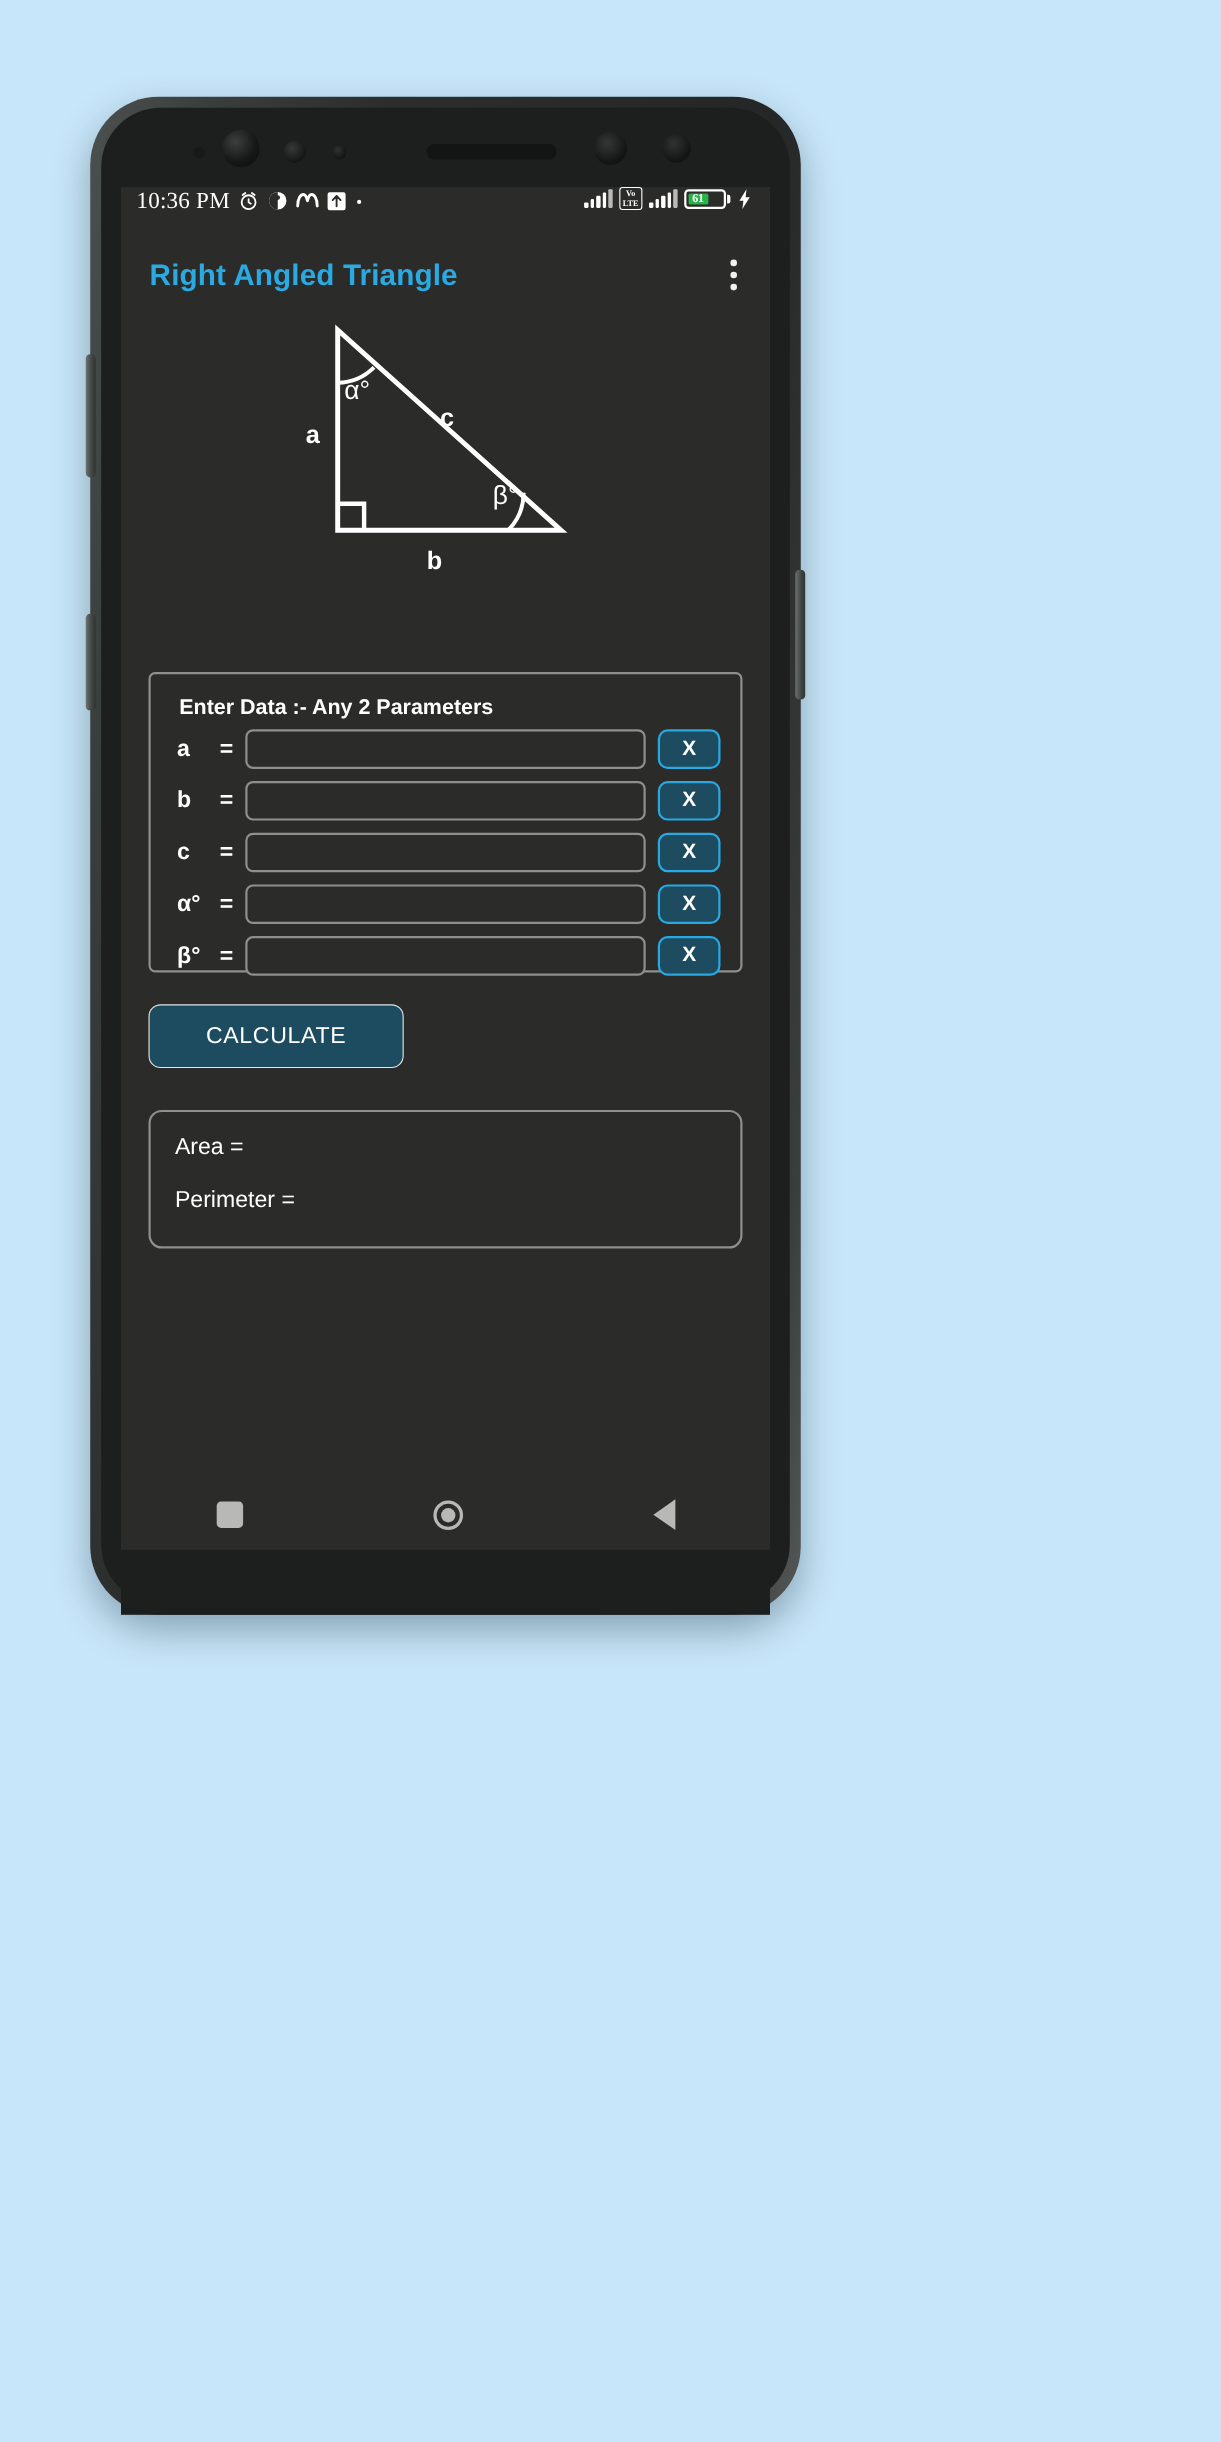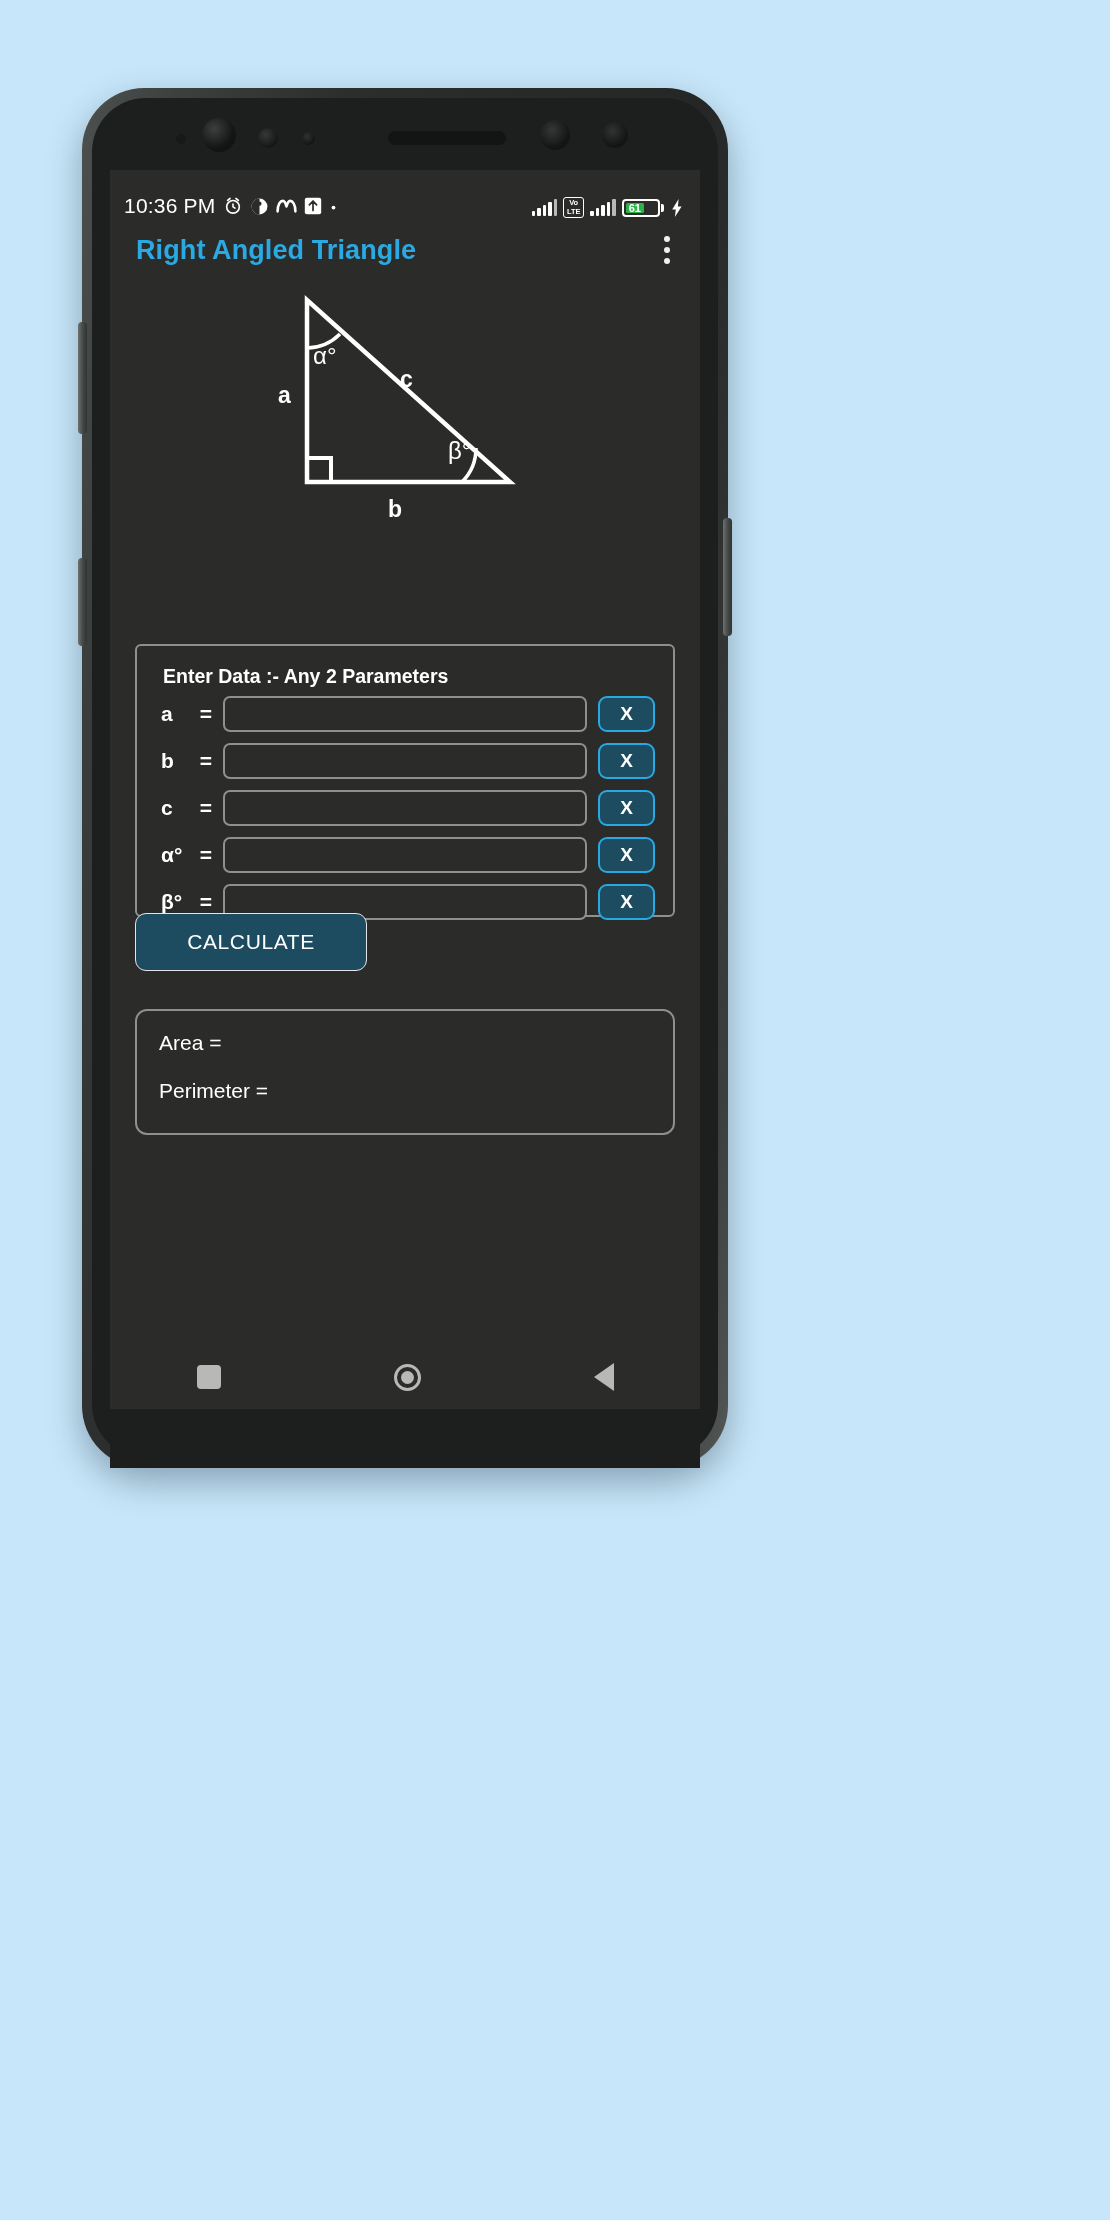--- a/index.html
+++ b/index.html
@@ -75,23 +75,24 @@
     width: 590px; height: 1239px;
     background: #2b2b29;
     overflow: hidden;
   }
 
   
   #status-bar {
     position: relative;
     height: 48px;
     display: flex;
-    align-items: flex-end;
+    align-items: flex-start;
     padding: 0 16px 0 14px;
     color: #ffffff;
+    font-family: Liberation Serif, serif;
   }
   #status-left { display: flex; align-items: center; gap: 7px; }
   #clock { font-size: 21px; letter-spacing: .2px; }
   #status-right { margin-left: auto; display: flex; align-items: center; gap: 6px; }
 
   .sig { display: inline-flex; align-items: flex-end; gap: 2px; height: 17px; }
   .sig i { display: block; width: 3.5px; background: #ffffff; border-radius: 1px; }
   .sig i:nth-child(1){ height: 5px; }
   .sig i:nth-child(2){ height: 8px; }
   .sig i:nth-child(3){ height: 11px; }
@@ -142,21 +143,20 @@
   #figure svg { position: absolute; left: 0; top: 0; }
 
   
   #input-card {
     position: absolute;
     left: 25px; top: 441px;
     width: 540px; height: 273px;
     border: 2px solid #8f908c;
     border-radius: 6px;
     padding: 14px 18px 10px 18px;
-    margin-top: 33px;
   }
   #input-card-title {
     color: #ffffff; font-size: 19.5px; font-weight: bold;
     margin: 5px 0 4px 8px;
   }
   .field-row {
     display: flex; align-items: center;
     height: 42px; margin-top: 5px;
   }
   .field-label {

